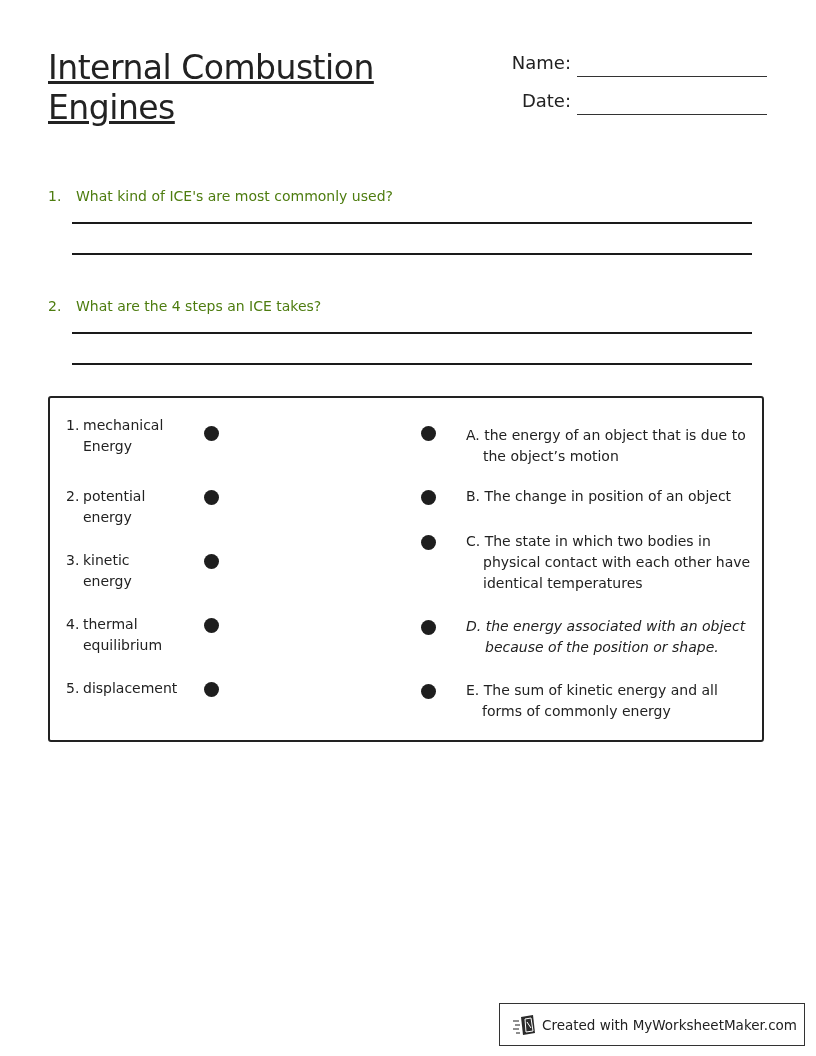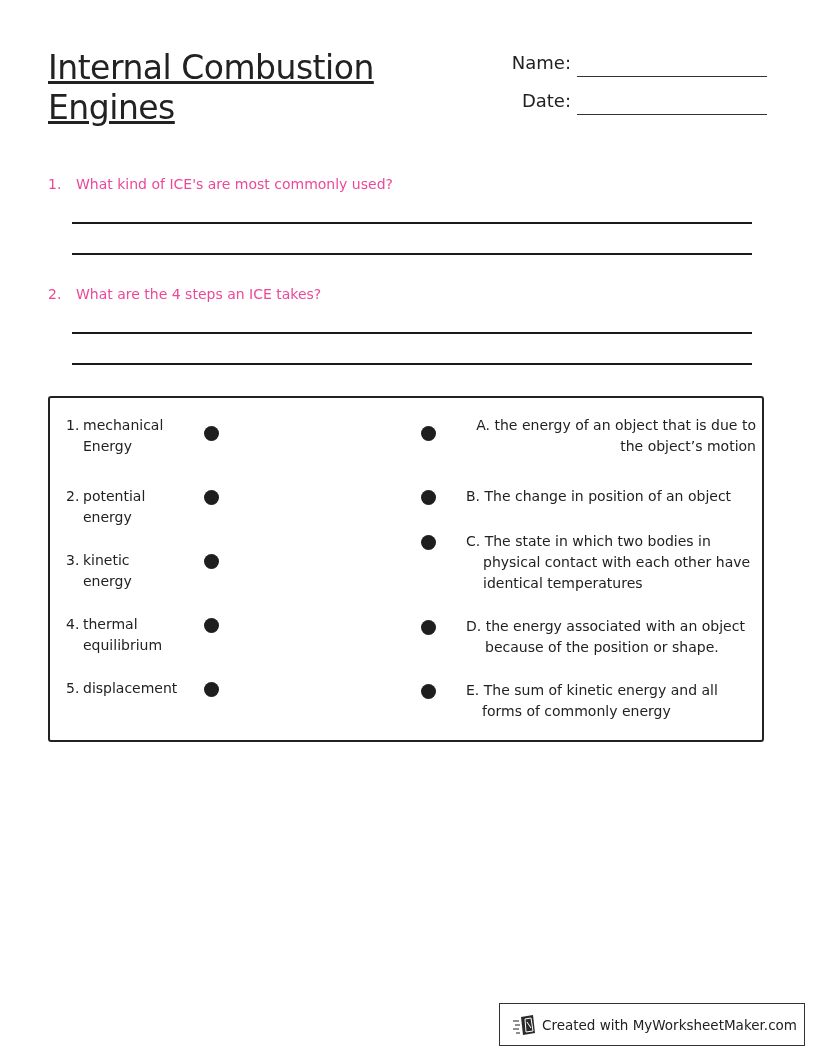--- a/index.html
+++ b/index.html
@@ -3,21 +3,21 @@
   <meta charset="utf-8">
   <style>
     html, body { margin: 0; padding: 0; background: #ffffff; }
     body { width: 816px; height: 1056px; position: relative; overflow: hidden;
            font-family: "DejaVu Sans", sans-serif; color: #222222; }
     .title { position: absolute; left: 48px; top: 48px; font-size: 33px; line-height: 40px;
              font-weight: normal; color: #222; letter-spacing: -0.5px; margin: 0; width: 380px; text-decoration: underline; }
     .field { position: absolute; font-size: 18px; color: #222; }
     .field-label { position: absolute; text-align: right; width: 90px; }
     .field-line { position: absolute; height: 0; border-bottom: 1.5px solid #333; width: 190px; }
-    .question { position: absolute; left: 48px; font-size: 14px; color: #ec4899; }
+    .question { position: absolute; left: 48px; font-size: 14px; color: #4d7c0f; margin-top: 12px; }
     .question .num { display: inline-block; width: 28px; }
     .answer-line { position: absolute; left: 72px; width: 680px; height: 0; border-bottom: 2px solid #1a1a1a; }
     .match-box { position: absolute; left: 48px; top: 396px; width: 716px; height: 346px;
                  border: 2px solid #222; border-radius: 3px; box-sizing: border-box; }
     .term { position: absolute; left: 16px; font-size: 14px; line-height: 21px; color: #222; width: 130px; }
     .term .n { display: inline-block; width: 17px; }
     .term .t2 { padding-left: 17px; display: block; }
     .dot { position: absolute; width: 15px; height: 15px; border-radius: 50%; background: #1e1e1e; }
     .def { position: absolute; left: 416px; font-size: 14px; line-height: 21px; color: #222; width: 290px; }
     .def .l { display: inline-block; }
@@ -83,33 +83,33 @@
   <div class="dot" style="left:154px; top:156px;"></div>
   <div class="dot" style="left:154px; top:220px;"></div>
   <div class="dot" style="left:154px; top:284px;"></div>
 
   <div class="dot" style="left:371px; top:28px;"></div>
   <div class="dot" style="left:371px; top:92px;"></div>
   <div class="dot" style="left:371px; top:137px;"></div>
   <div class="dot" style="left:371px; top:222px;"></div>
   <div class="dot" style="left:371px; top:286px;"></div>
 
-  <div class="def" style="top:17px;text-align:right;">
+  <div class="def" style="top:27px;">
     <span class="l">A.</span> <span>the energy of an object that is due to</span>
     <span class="cont">the object’s motion</span>
   </div>
   <div class="def" style="top:88px;">
     <span class="l">B.</span> <span>The change in position of an object</span>
   </div>
   <div class="def" style="top:133px;">
     <span class="l">C.</span> <span>The state in which two bodies in</span>
     <span class="cont">physical contact with each other have</span>
     <span class="cont">identical temperatures</span>
   </div>
-  <div class="def" style="top:218px;">
+  <div class="def" style="top:218px;font-style:italic;">
     <span class="l">D.</span> <span>the energy associated with an object</span>
     <span class="cont" style="padding-left:19px;">because of the position or shape.</span>
   </div>
   <div class="def" style="top:282px;">
     <span class="l">E.</span> <span>The sum of kinetic energy and all</span>
     <span class="cont" style="padding-left:16px;">forms of commonly energy</span>
   </div>
 </div>
 
 <div class="credit">

